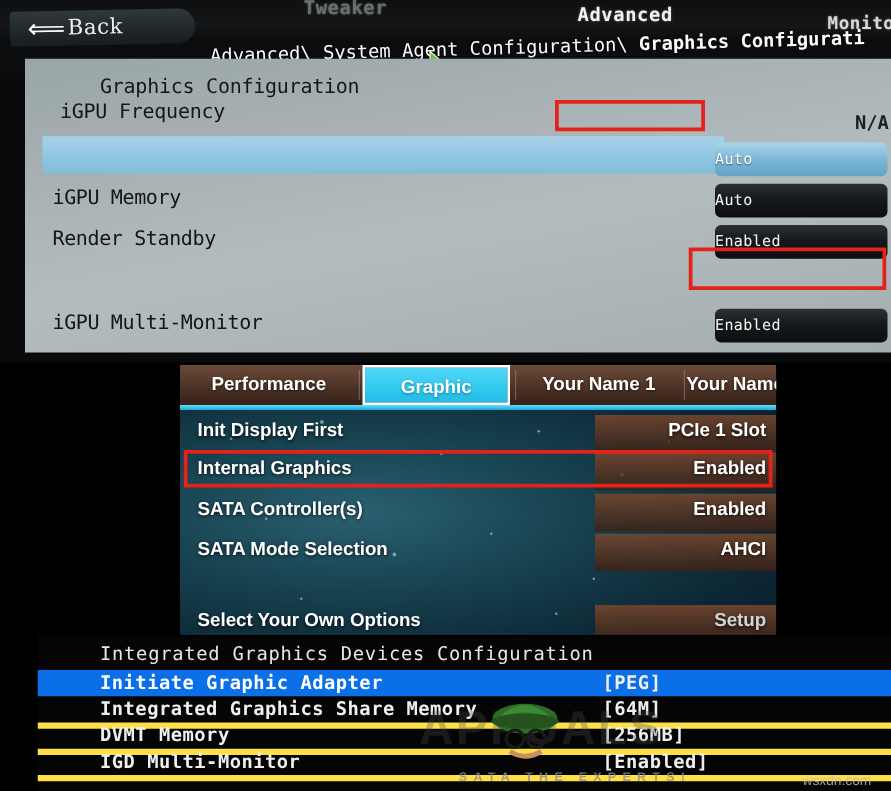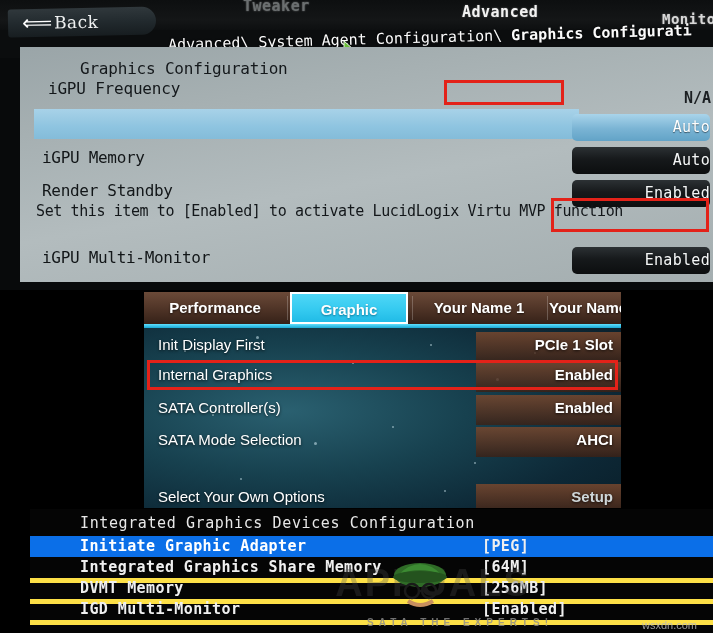--- a/index.html
+++ b/index.html
@@ -141,23 +141,23 @@
     left: 14px; top: 62px;
     width: 545px; height: 30px;
     background: linear-gradient(180deg,#a8d2e8 0%, #8ec4e0 60%, #84bcd9 100%);
   }
   .p1-btn {
     position: absolute;
     right: 3px;
     width: 138px; height: 27px;
     border-radius: 5px;
     color: #f4f6f6;
-    font-size: 15px;
-    font-family: "DejaVu Sans Mono", monospace;
-    text-align: right;
+    font-size: 12px;
+    font-family: "DejaVu Sans Mono", monospace;
+    text-align: left;
     line-height: 27px;
     background: linear-gradient(180deg,#2c3134 0%, #16191b 45%, #0c0e0f 100%);
     letter-spacing: .3px;
   }
   .p1-btn.sel {
     background: linear-gradient(180deg,#a9d4ea 0%, #7ab4d4 55%, #62a3c7 100%);
     color: #ffffff;
     text-shadow: 0 1px 1px rgba(0,0,0,.5);
   }
   #p1-note {
@@ -228,21 +228,21 @@
   .p2-row {
     position: absolute;
     left: 0;
     width: 477px; height: 30px;
   }
   .p2-row-label {
     position: absolute;
     left: 14px; top: 4px;
     color: #ffffff;
     font-family: "Liberation Sans", sans-serif;
-    font-weight: normal;
+    font-weight: bold;
     font-size: 15px;
     white-space: nowrap;
     text-shadow: 0 1px 3px rgba(0,0,0,.75);
   }
   .p2-row-value {
     position: absolute;
     right: 8px; top: 4px;
     color: #ffffff;
     font-family: "Liberation Sans", sans-serif;
     font-weight: bold;
@@ -391,21 +391,20 @@
     <div id="p1-sel-bar"></div>
 
     <div class="p1-btn sel" style="top:67px">Auto</div>
 
     <div class="p1-row-label" style="top:101px">iGPU Memory</div>
     <div class="p1-btn" style="top:100px">Auto</div>
 
     <div class="p1-row-label" style="top:134px">Render Standby</div>
     <div class="p1-btn" style="top:133px">Enabled</div>
 
-    <div id="p1-note">Set this item to [Enabled] to activate LucidLogix Virtu MVP function</div>
 
     <div class="p1-row-label" style="top:201px">iGPU Multi-Monitor</div>
     <div class="p1-btn" style="top:200px">Enabled</div>
   </div>
 
   <div id="p1-redbox"></div>
 </div>
 
 <div id="panel2">
   <div id="p2-starfield">

